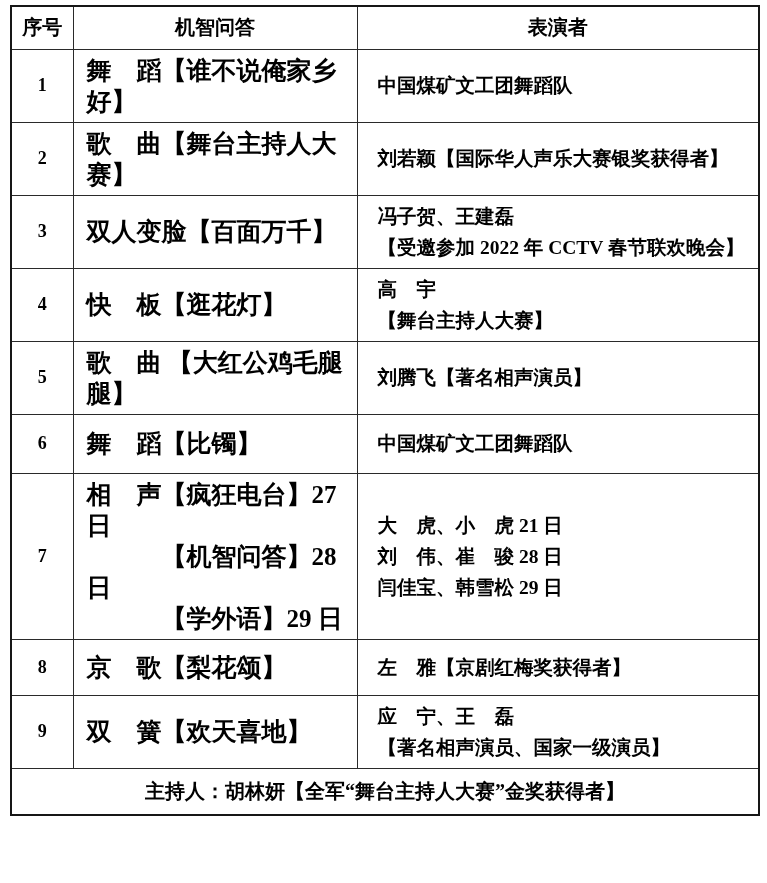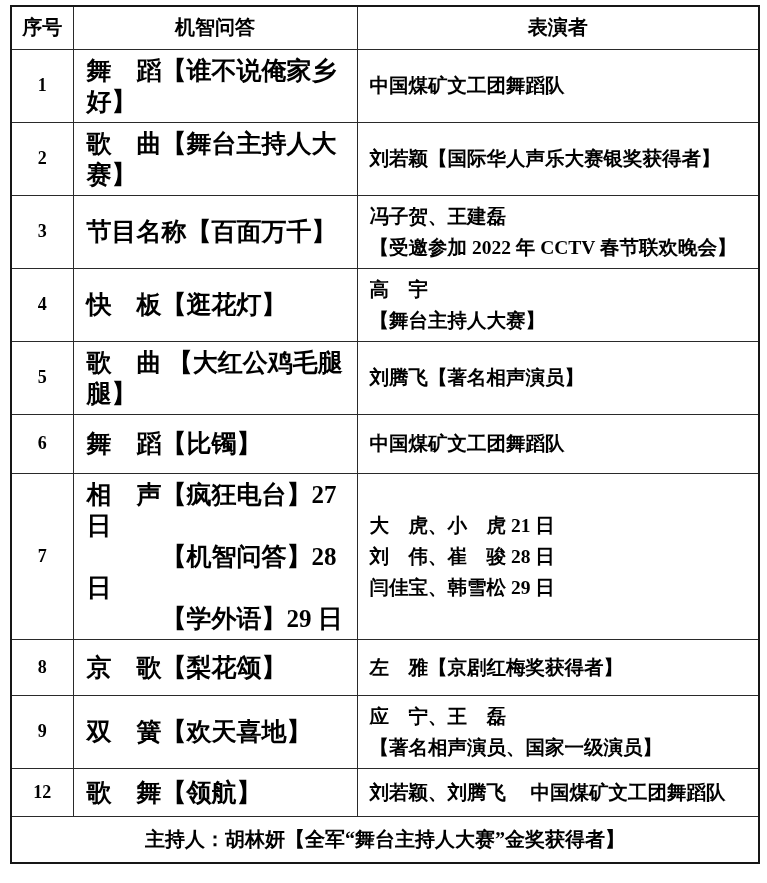--- a/index.html
+++ b/index.html
@@ -38,21 +38,21 @@
   }
   td.cell-name {
     font-size: 25px;
     padding: 5px 6px 5px 13px;
     white-space: pre-line;
     line-height: 31px;
     text-align: left;
   }
   td.cell-perf {
     font-size: 19.5px;
-    padding: 5px 6px 5px 12px;
+    padding: 5px 6px 5px 20px;
     white-space: pre-line;
     line-height: 31px;
     text-align: left;
   }
   td.cell-footer {
     text-align: center;
     font-size: 20px;
     padding: 0 4px;
   }
 </style>
@@ -79,21 +79,21 @@
         <td class="cell-name">舞　蹈【谁不说俺家乡好】</td>
         <td class="cell-perf">中国煤矿文工团舞蹈队</td>
       </tr>
       <tr style="height:57px">
         <td class="cell-no">2</td>
         <td class="cell-name">歌　曲【舞台主持人大赛】</td>
         <td class="cell-perf">刘若颖【国际华人声乐大赛银奖获得者】</td>
       </tr>
       <tr style="height:72px">
         <td class="cell-no">3</td>
-        <td class="cell-name">节目名称【百面万千】</td>
+        <td class="cell-name">双人变脸【百面万千】</td>
         <td class="cell-perf">冯子贺、王建磊
 【受邀参加 2022 年 CCTV 春节联欢晚会】</td>
       </tr>
       <tr style="height:72px">
         <td class="cell-no">4</td>
         <td class="cell-name">快　板【逛花灯】</td>
         <td class="cell-perf">高　宇
 【舞台主持人大赛】</td>
       </tr>
       <tr style="height:49px">
@@ -119,23 +119,18 @@
         <td class="cell-no">8</td>
         <td class="cell-name">京　歌【梨花颂】</td>
         <td class="cell-perf">左　雅【京剧红梅奖获得者】</td>
       </tr>
       <tr style="height:70px">
         <td class="cell-no">9</td>
         <td class="cell-name">双　簧【欢天喜地】</td>
         <td class="cell-perf">应　宁、王　磊
 【著名相声演员、国家一级演员】</td>
       </tr>
-      <tr style="height:48px">
-        <td class="cell-no">12</td>
-        <td class="cell-name">歌　舞【领航】</td>
-        <td class="cell-perf">刘若颖、刘腾飞　 中国煤矿文工团舞蹈队</td>
-      </tr>
       <tr style="height:47px">
         <td class="cell-footer" colspan="3">主持人：胡林妍【全军“舞台主持人大赛”金奖获得者】</td>
       </tr>
     </tbody>
   </table>
 </div>
 
 </body></html>

